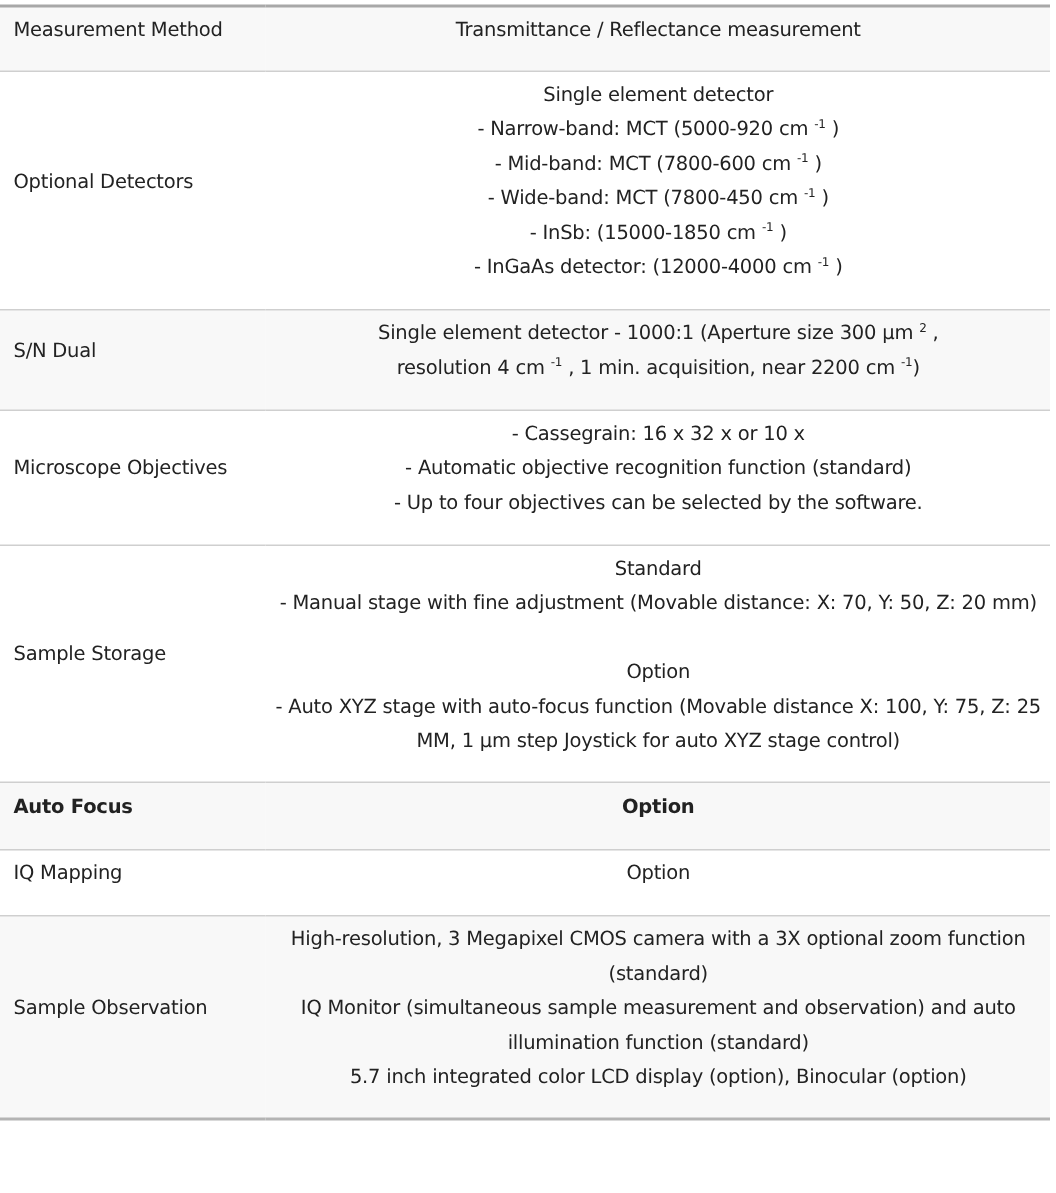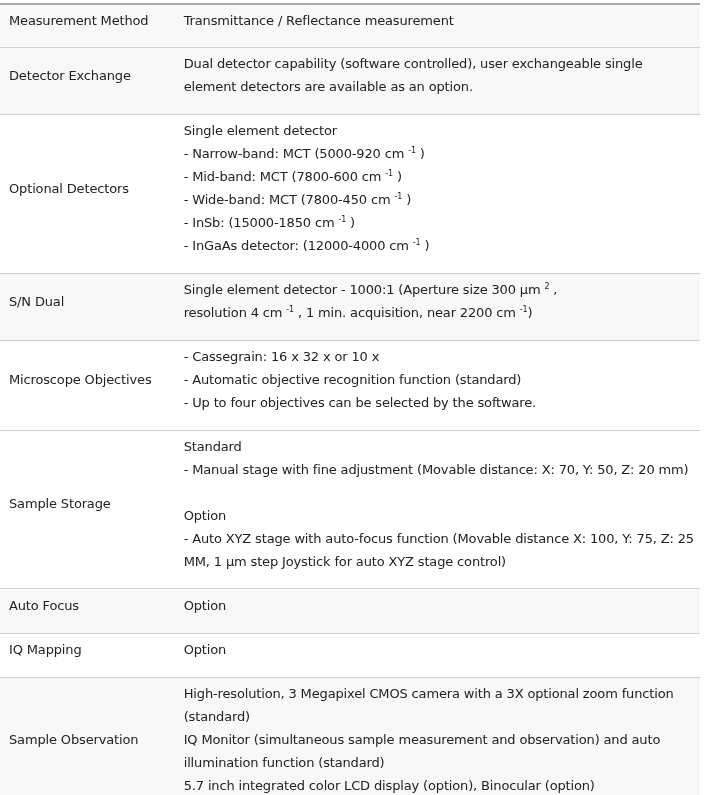--- a/index.html
+++ b/index.html
@@ -41,55 +41,50 @@
     .spec-table td.label {
       width: 173px;
     }
     .spec-table td.value {
       padding-left: 7px;
     }
     .line {
       display: block;
       line-height: 23px;
       white-space: nowrap;
+      text-align: center;
     }
     .line.wrap { white-space: normal; }
     .line.blank { height: 23px; }
     sup {
       font-size: 8px;
       vertical-align: 5px;
       line-height: 0;
     }
     .r1 td { height: 30px; }
     .r2 td { height: 30px; }
     .r3 td { height: 54px; }
     .r4 td { height: 146px; }
     .r5 td { height: 54px; }
     .r6 td { height: 77px; }
     .r7 td { height: 54px; }
     .r8 td { height: 145px; }
-    .r9 td { height: 32px; }
+    .r9 td { height: 32px; font-weight: bold; }
     .r10 td { height: 31px; }
     .r11 td { height: 122px; }
   </style>
 </head>
 <body>
 
 <table class="spec-table">
   <tbody>
     <tr class="r1 shade">
       <td class="label">Measurement Method</td>
       <td class="value">
         <span class="line">Transmittance / Reflectance measurement</span>
-      </td>
-    </tr>
-    <tr class="r3 shade">
-      <td class="label">Detector Exchange</td>
-      <td class="value">
-        <span class="line wrap">Dual detector capability (software controlled), user exchangeable single element detectors are available as an option.</span>
       </td>
     </tr>
     <tr class="r4">
       <td class="label">Optional Detectors</td>
       <td class="value">
         <span class="line">Single element detector</span>
         <span class="line"><span>- Narrow-band: MCT (5000-920 cm </span><sup>-1</sup><span> )</span></span>
         <span class="line"><span>- Mid-band: MCT (7800-600 cm </span><sup>-1</sup><span> )</span></span>
         <span class="line"><span>- Wide-band: MCT (7800-450 cm </span><sup>-1</sup><span> )</span></span>
         <span class="line"><span>- InSb: (15000-1850 cm </span><sup>-1</sup><span> )</span></span>

